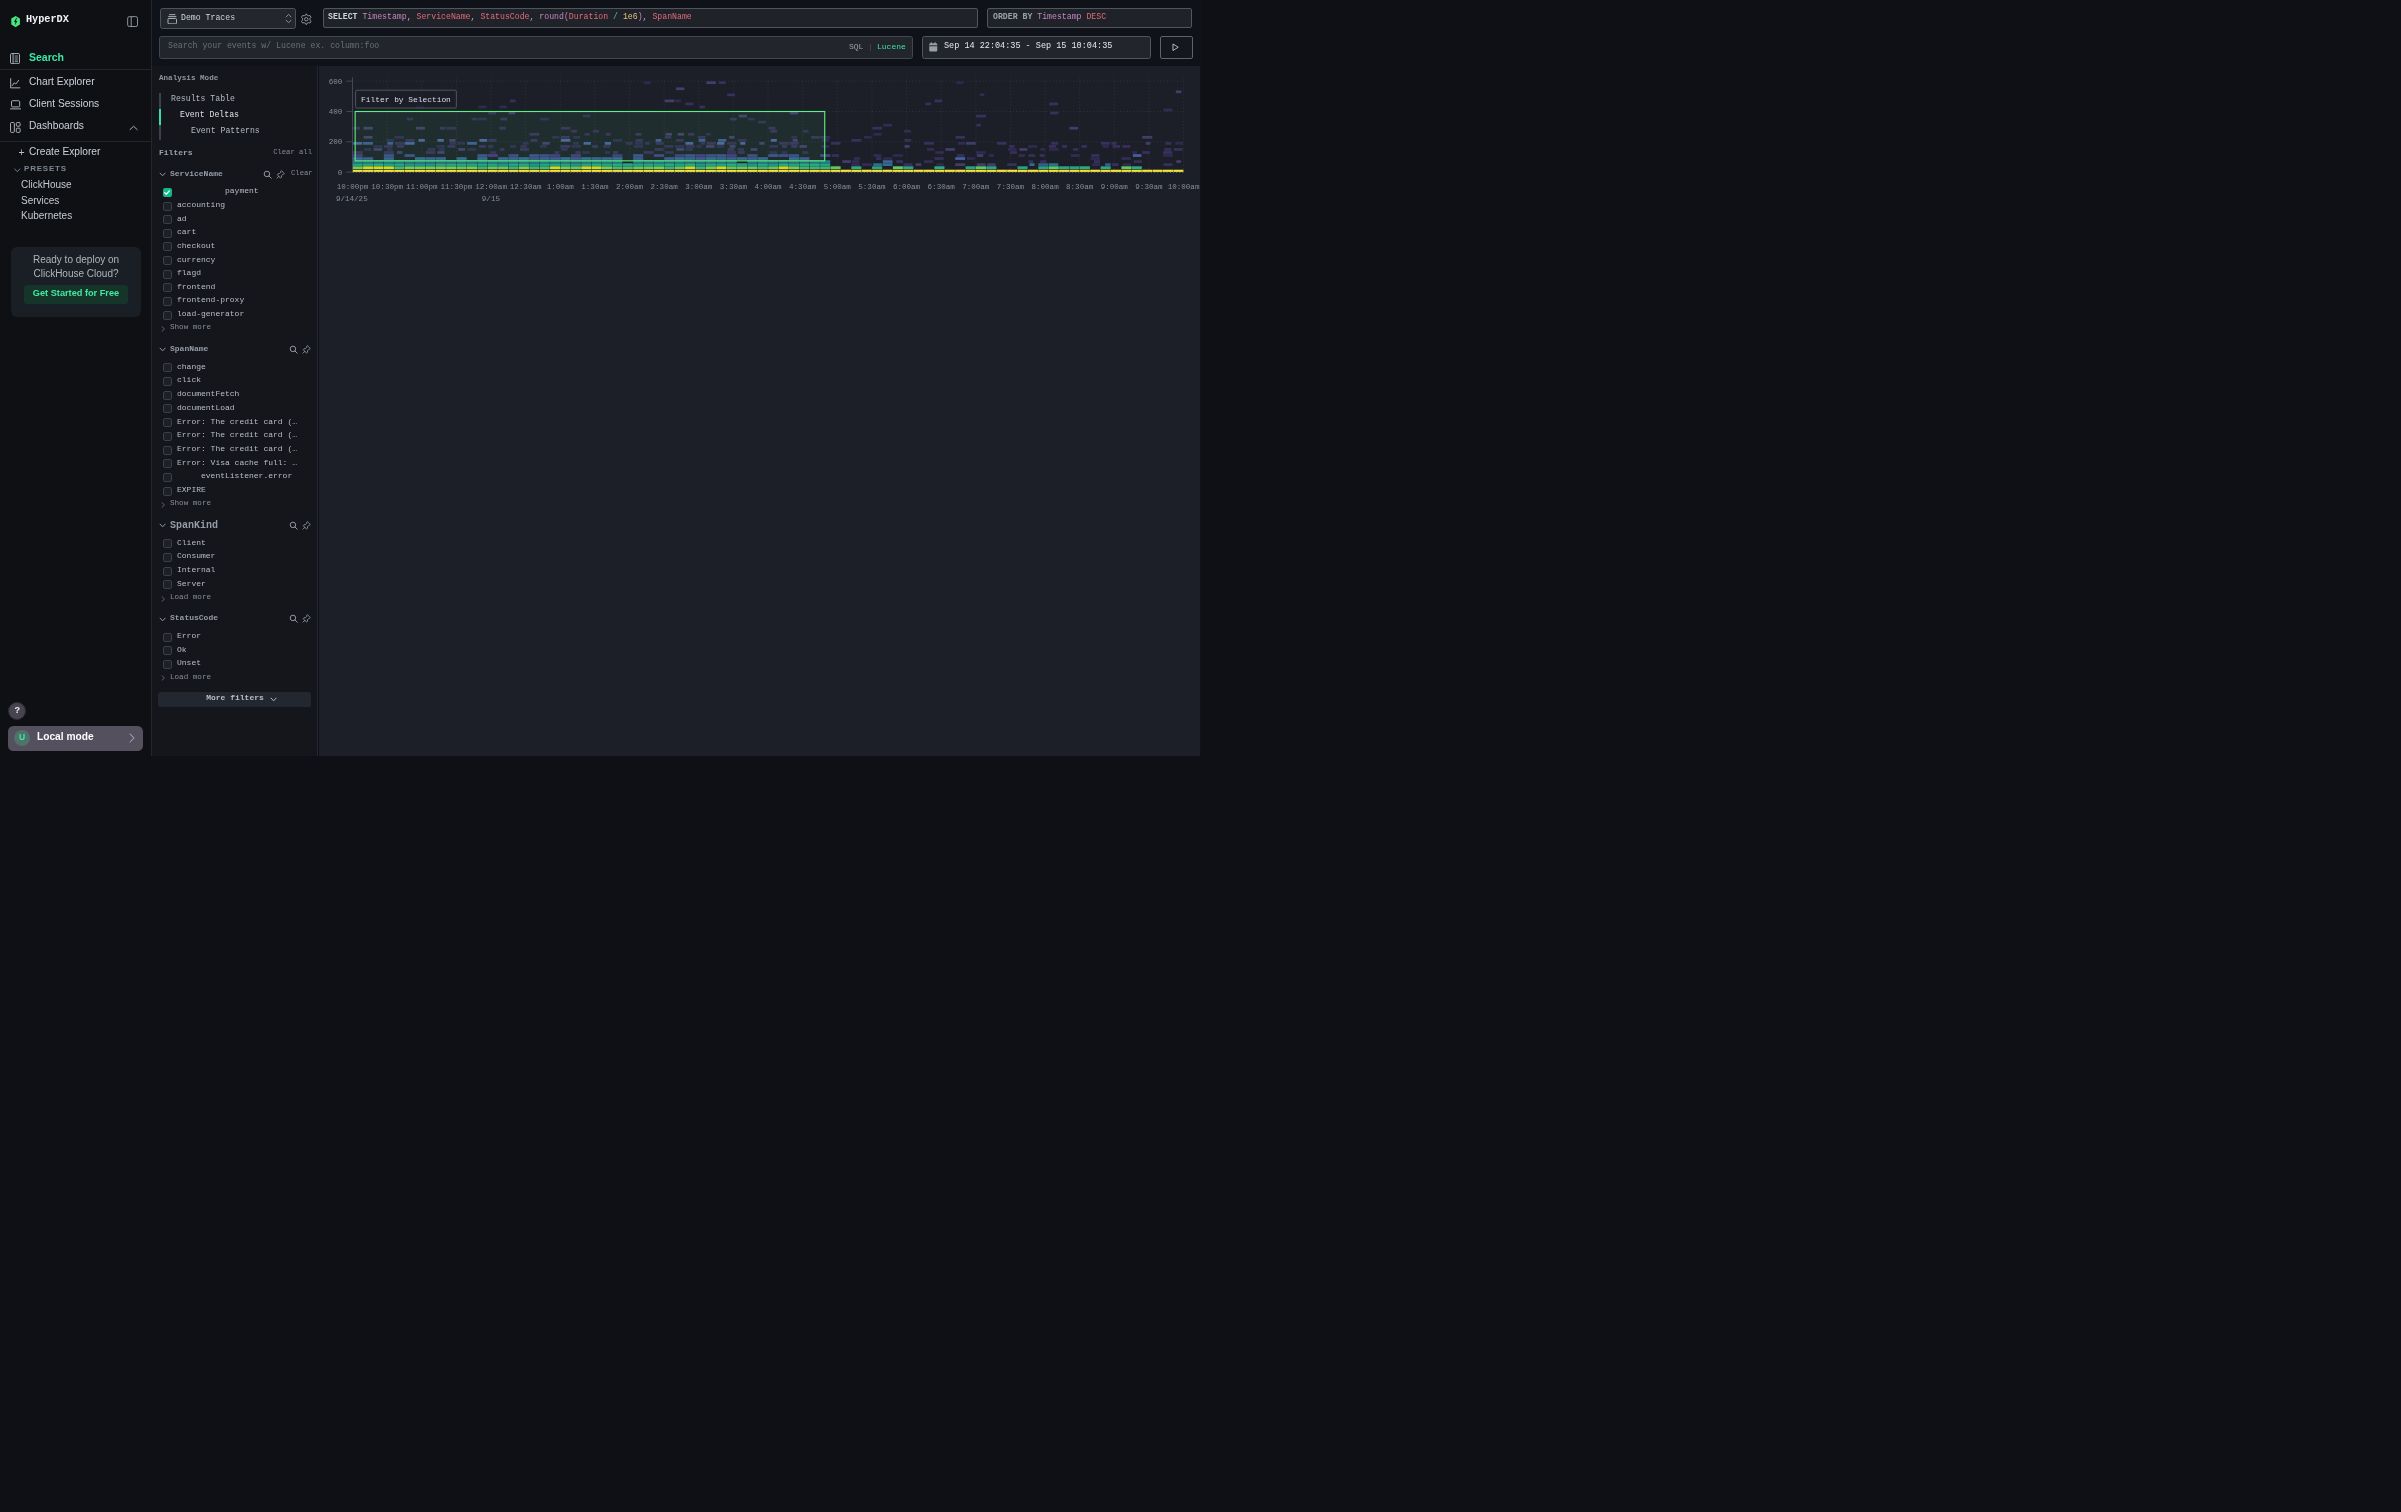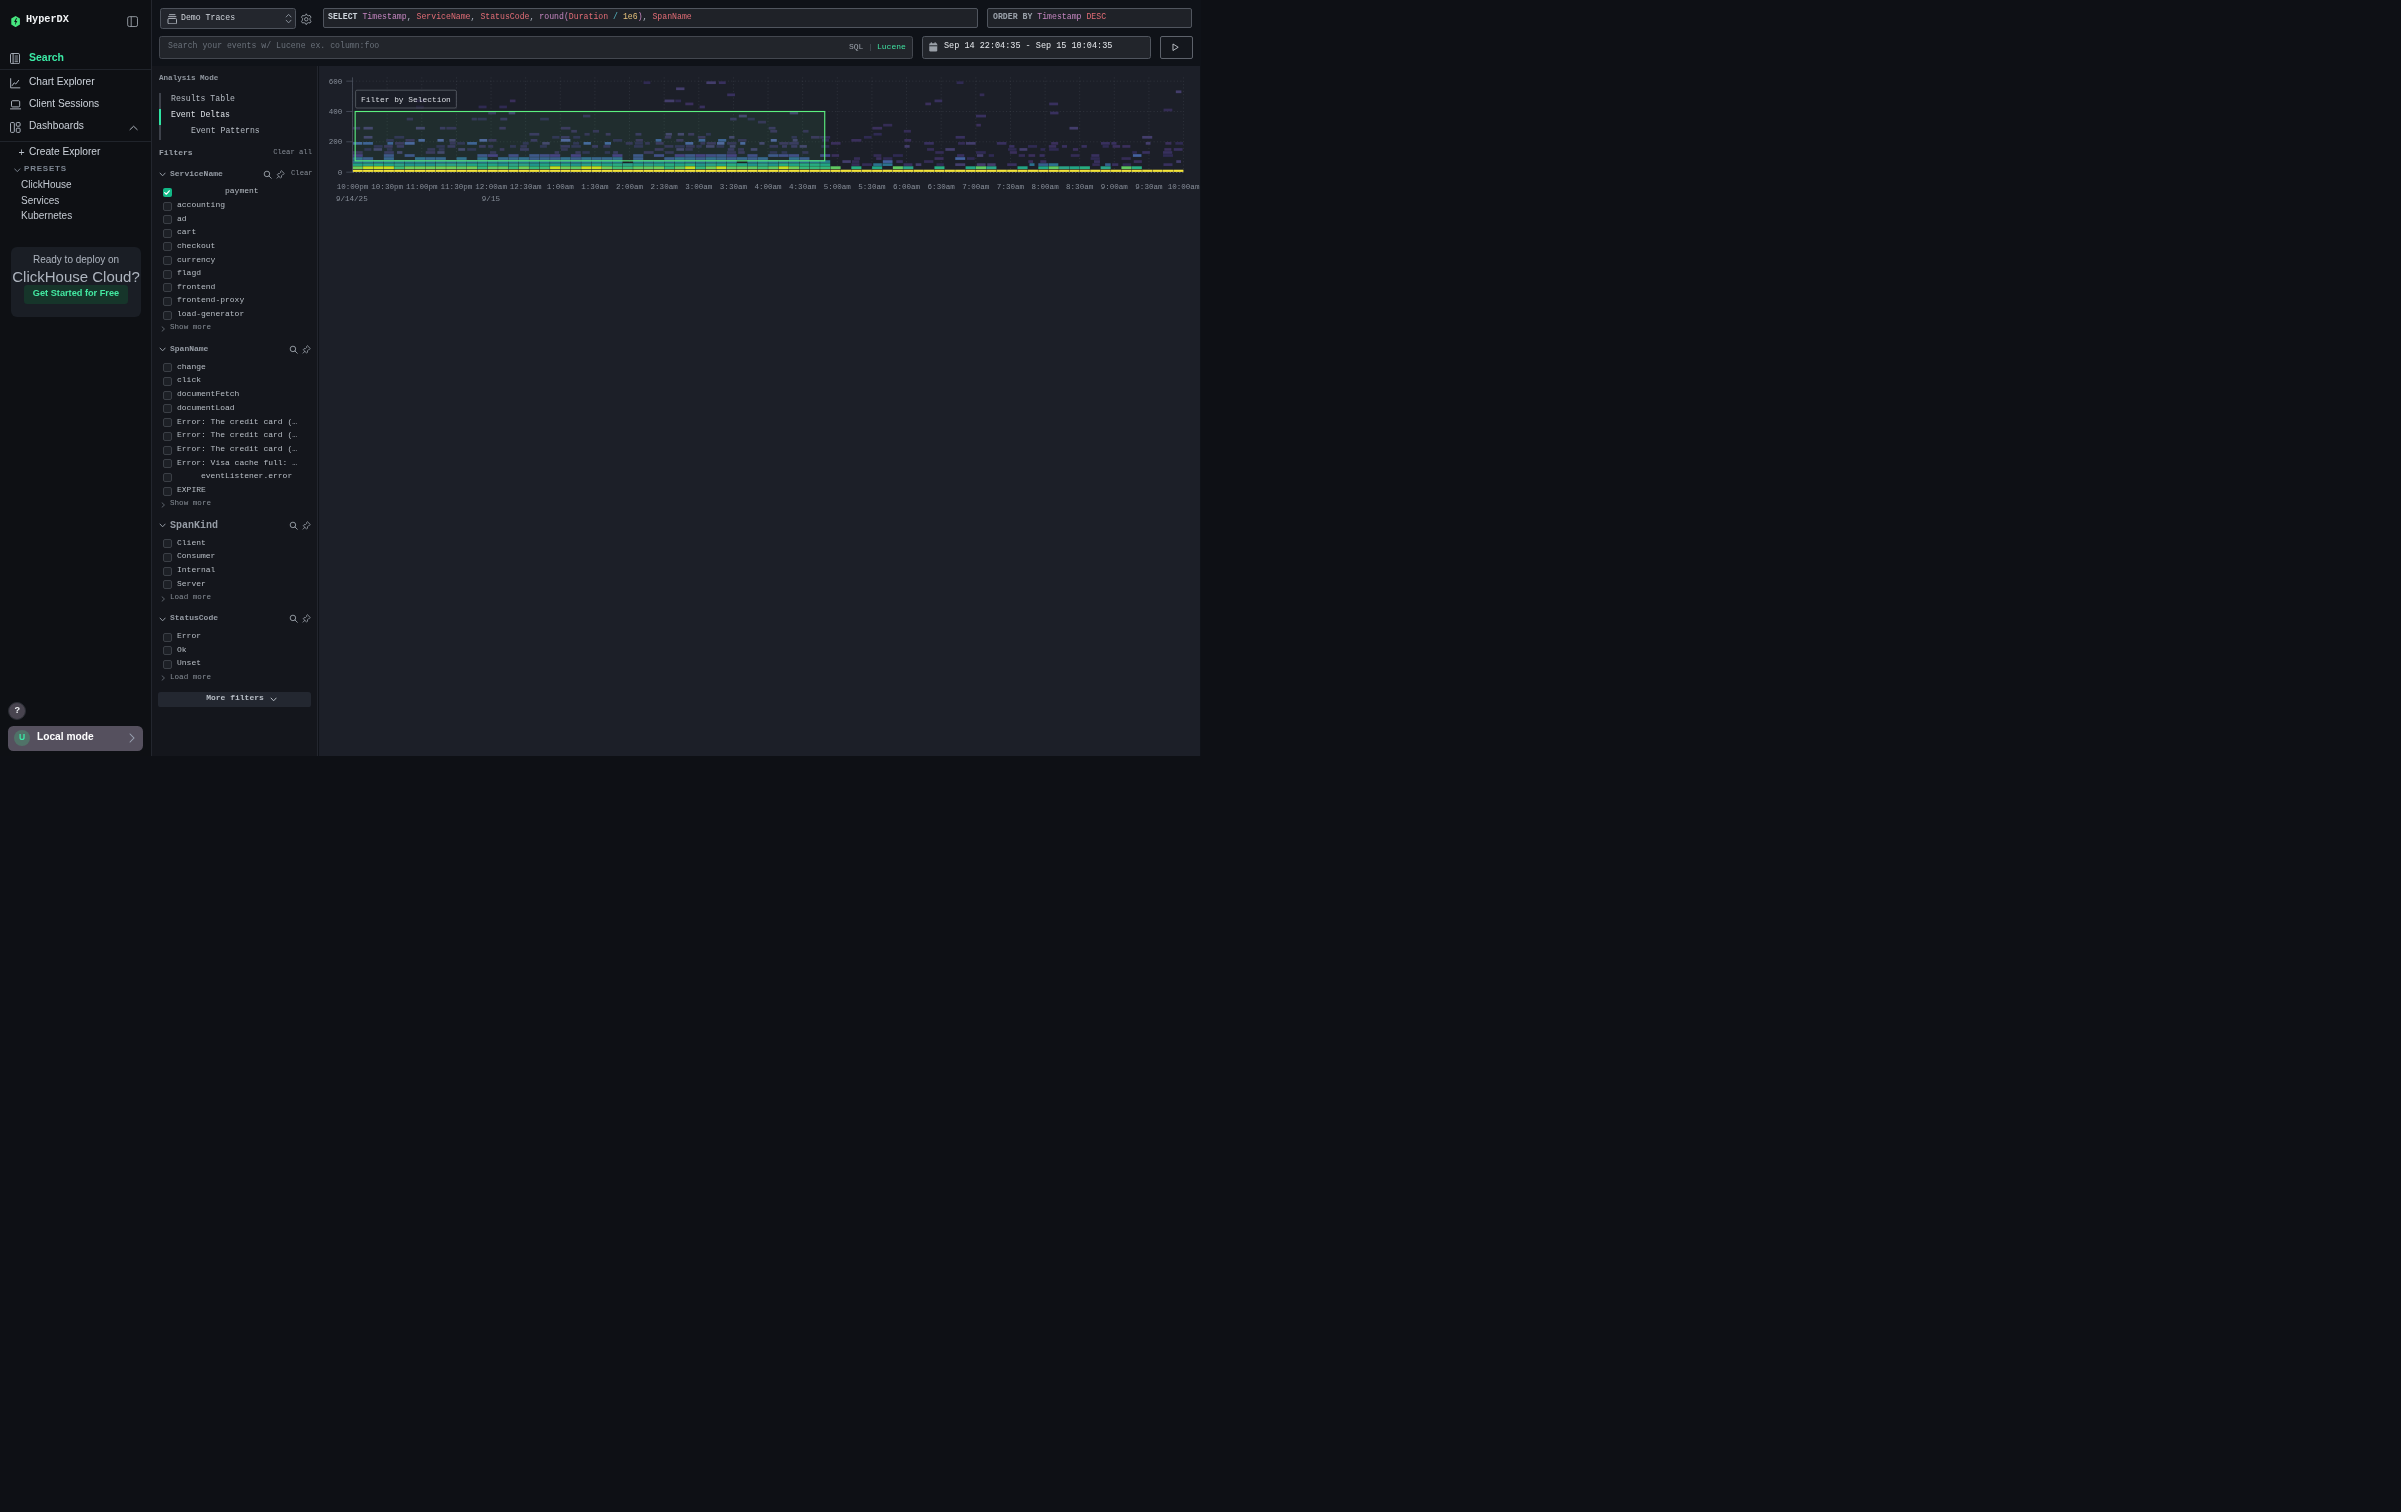--- a/index.html
+++ b/index.html
@@ -51,21 +51,21 @@
 <div class="a s" style="left:29px;top:146px;font-size:10.2px;color:#ccd2da;font-weight:400;">Create Explorer</div>
 <svg class="a" style="left:14px;top:168px" width="6.6" height="4.6" viewBox="0 0 10 7">
 <path d="M1 1.3 L5 5.6 L9 1.3" fill="none" stroke="#7d8692" stroke-width="1.4" stroke-linecap="round"></path>
 </svg>
 <div class="a s" style="left:24px;top:164px;font-size:8px;color:#7d8692;font-weight:600;letter-spacing:0.8px;">PRESETS</div>
 <div class="a s" style="left:21px;top:179px;font-size:10px;color:#c4cad2;font-weight:400;">ClickHouse</div>
 <div class="a s" style="left:21px;top:195px;font-size:10px;color:#c4cad2;font-weight:400;">Services</div>
 <div class="a s" style="left:21px;top:210px;font-size:10px;color:#c4cad2;font-weight:400;">Kubernetes</div>
 <div class="a" style="left:11.2px;top:247px;width:130px;height:70px;background:#1a1e25;border-radius:6px;"></div>
 <div class="a s" style="left:76px;top:254px;font-size:10px;color:#aeb5bf;font-weight:400;text-align:left;"><span style="position:relative;left:-50%">Ready to deploy on</span></div>
-<div class="a s" style="left:76px;top:268px;font-size:15px;color:#aeb5bf;font-weight:400;text-align:left;"><span style="position:relative;left:-50%">ClickHouse Cloud?</span></div>
+<div class="a s" style="left:76px;top:268px;font-size:10px;color:#aeb5bf;font-weight:400;text-align:left;"><span style="position:relative;left:-50%">ClickHouse Cloud?</span></div>
 <div class="a" style="left:24px;top:285px;width:104px;height:19px;background:#16352a;border-radius:3.3px;"></div>
 <div class="a s" style="left:76px;top:288px;font-size:9.2px;color:#43e8a1;font-weight:700;text-align:center;"><span style="position:relative;left:-50%">Get Started for Free</span></div>
 <div class="a" style="left:8.2px;top:702px;width:18px;height:18px;border-radius:50%;background:#48444f;border:0.7px solid #2a2d34;"></div>
 <div class="a s" style="left:14.5px;top:705px;font-size:9.2px;color:#eceef1;font-weight:600;">?</div>
 <div class="a" style="left:8px;top:726px;width:135px;height:25px;background:#55505e;border-radius:5.3px;"></div>
 <div class="a" style="left:13.5px;top:730px;width:16.4px;height:16.4px;border-radius:50%;background:#507268;"></div>
 <div class="a s" style="left:19px;top:732px;font-size:8.5px;color:#3ce9a7;font-weight:700;">U</div>
 <div class="a s" style="left:37px;top:731px;font-size:10.2px;color:#fdfdfe;font-weight:700;">Local mode</div>
 <svg class="a" style="left:129px;top:733px" width="6" height="10" viewBox="0 0 9 15">
 <path d="M1.6 1.5 L7.4 7.5 L1.6 13.5" fill="none" stroke="#9aa3b2" stroke-width="1.6" stroke-linecap="round"></path>
@@ -107,21 +107,21 @@
 <div class="a m" style="left:944px;top:41px;font-size:8.5px;color:#e6e9ed;font-weight:400;">Sep 14 22:04:35 - Sep 15 10:04:35</div>
 <div class="a" style="left:1160px;top:36px;width:33px;height:23px;background:#14171d;border:0.7px solid #5d626b;border-radius:2px;"></div>
 <svg class="a" style="left:1172px;top:43px" width="7.2" height="8.5" viewBox="0 0 11 13">
 <path d="M1.5 1.5 L9.5 6.5 L1.5 11.5 Z" fill="none" stroke="#cfd3d9" stroke-width="1.3" stroke-linejoin="round"></path>
 </svg>
 <div class="a" style="left:152px;top:66px;width:166px;height:690px;background:#14161c;border-right:0.7px solid #23262e;"></div>
 <div class="a m" style="left:159px;top:74px;font-size:7.6px;color:#8f959e;font-weight:700;">Analysis Mode</div>
 <div class="a" style="left:159px;top:93px;width:1.6px;height:47px;background:#3d414a;"></div>
 <div class="a" style="left:159px;top:109px;width:1.6px;height:16px;background:#2fe3a2;"></div>
 <div class="a m" style="left:171px;top:94px;font-size:8.2px;color:#b4bac2;font-weight:400;">Results Table</div>
-<div class="a m" style="left:171px;top:110px;font-size:8.2px;color:#dde1e6;font-weight:400;">Event Deltas</div>
+<div class="a m" style="left:180px;top:110px;font-size:8.2px;color:#dde1e6;font-weight:400;">Event Deltas</div>
 <div class="a m" style="left:171px;top:126px;font-size:8.2px;color:#b4bac2;font-weight:400;padding-left:20px;">Event Patterns</div>
 <div class="a m" style="left:159px;top:148px;font-size:8px;color:#9aa0a8;font-weight:700;">Filters</div>
 <div class="a m" style="right:889px;top:148px;font-size:7.2px;color:#878d96;font-weight:400;">Clear all</div>
 <svg class="a" style="left:159px;top:172px" width="7.2" height="5.3" viewBox="0 0 11 8">
 <path d="M1.6 1.6 L5.5 5.8 L9.4 1.6" fill="none" stroke="#969ca5" stroke-width="1.5" stroke-linecap="round"></path>
     </svg>
     <div class="a m" style="left:170px;top:169px;font-size:8px;color:#969ca5;font-weight:700;">ServiceName</div>
     <svg class="a" style="left:263px;top:170px" width="9.2" height="9.2" viewBox="0 0 14 14">
 <circle cx="6" cy="6" r="4.2" fill="none" stroke="#9aa0a8" stroke-width="1.4"></circle>
 <line x1="9.2" y1="9.2" x2="12.6" y2="12.6" stroke="#9aa0a8" stroke-width="1.4" stroke-linecap="round"></line>

